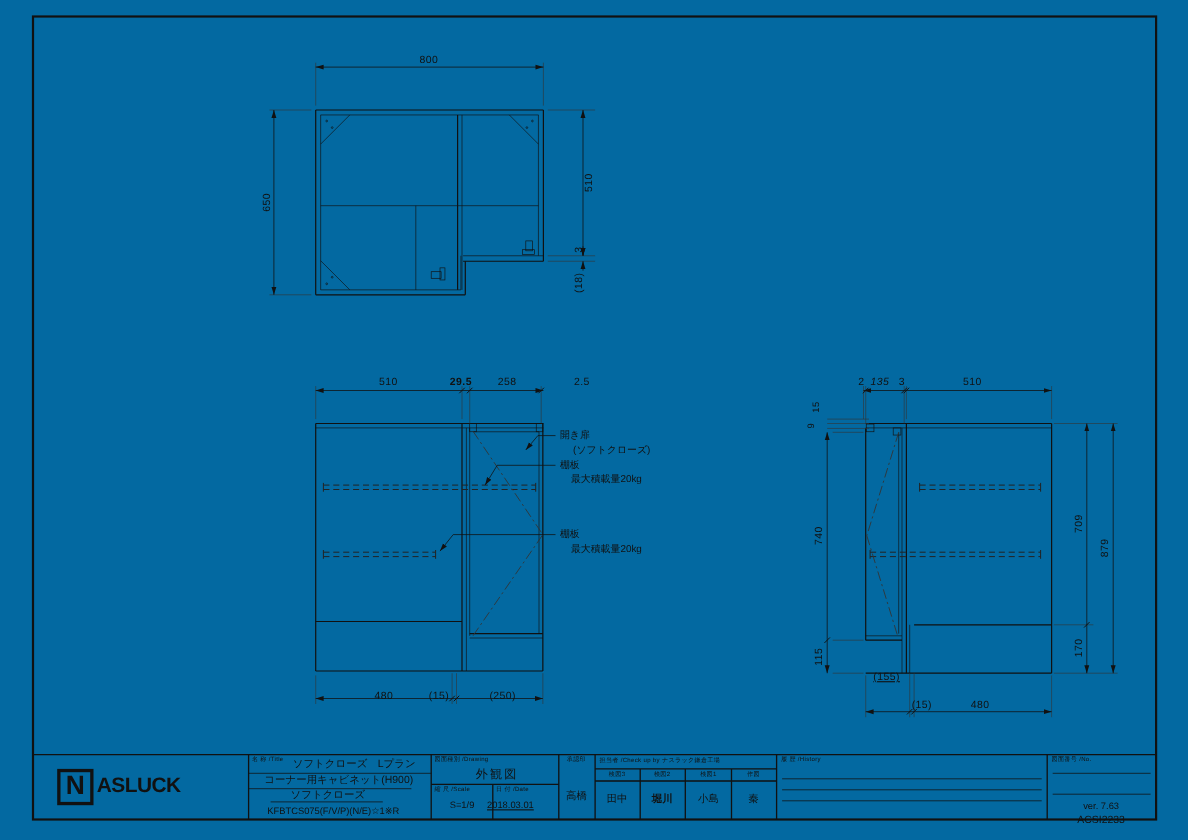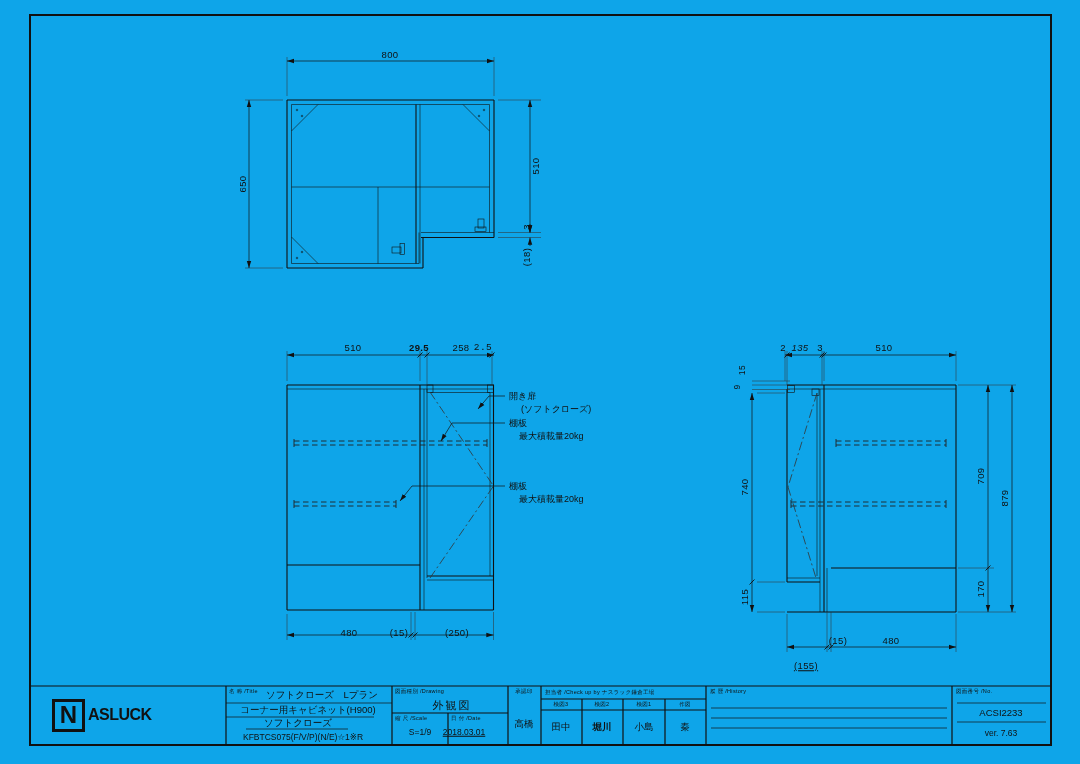--- a/index.html
+++ b/index.html
@@ -1,16 +1,16 @@
 <!DOCTYPE html>
 <html><head>
 <meta charset="utf-8">
 <style>
   html,body{margin:0;padding:0;background:#fff;}
-  .page{position:relative;width:1080px;height:764px;background:#0ea5e9;overflow:hidden;
+  .page{position:relative;width:1080px;height:764px;background:#0369a1;overflow:hidden;
         font-family:"Liberation Sans","DejaVu Sans",sans-serif;color:#111;}
   svg.linework{position:absolute;left:0;top:0;}
   
   .lb{position:absolute;font-size:9.5px;line-height:1;white-space:nowrap;
       transform:translate(-50%,-50%);letter-spacing:.4px;color:#111;}
   .lb.v{transform:translate(-50%,-50%) rotate(-90deg);}
   .lb.small{font-size:8.5px;}
   
   .ann{position:absolute;font-size:9px;line-height:1;white-space:nowrap;
        transform:translate(0,-50%);color:#111;}
@@ -19,21 +19,21 @@
   .tb.hd{font-size:5.5px;letter-spacing:.3px;}
   .tb.c{transform:translate(-50%,-50%);}
   .tb.s9{font-size:9.5px;}
   .tb.s8{font-size:8.5px;}
   .tb.s11{font-size:11px;letter-spacing:2px;}
   
   .logo{position:absolute;left:52px;top:698px;width:150px;height:34px;display:flex;
         align-items:center;gap:3px;}
   .logo .nbox{display:flex;align-items:center;justify-content:center;width:27px;height:27px;
         border:3.5px solid #111;font-weight:900;font-size:24px;font-family:"Liberation Sans",sans-serif;}
-  .logo .rest{font-weight:900;font-size:16px;letter-spacing:-.5px;
+  .logo .rest{font-weight:900;font-size:19px;letter-spacing:-.5px;
         font-family:"Liberation Sans",sans-serif;}
 </style>
 </head>
 <body>
 
 <div class="page">
 
   <svg class="linework" width="1080" height="764" viewBox="0 0 1080 764">
     <defs>
       <marker id="ar" viewBox="0 0 10 10" refX="9" refY="5" markerWidth="8" markerHeight="8" markerUnits="userSpaceOnUse" orient="auto-start-reverse">
@@ -191,21 +191,21 @@
 
   <div class="lb" style="left:390px;top:55px;">800</div>
   <div class="lb v" style="left:243px;top:184px;">650</div>
   <div class="lb v" style="left:536px;top:166px;">510</div>
   <div class="lb v" style="left:527px;top:227px;">3</div>
   <div class="lb v" style="left:527px;top:257px;">(18)</div>
 
   <div class="lb" style="left:353px;top:348px;">510</div>
   <div class="lb" style="left:419px;top:348px;font-weight:bold;">29.5</div>
   <div class="lb" style="left:461px;top:348px;">258</div>
-  <div class="lb" style="left:483px;top:348px;font-family:Liberation Mono, monospace;">2.5</div>
+  <div class="lb" style="left:529px;top:348px;">2.5</div>
   <div class="lb" style="left:349px;top:633px;">480</div>
   <div class="lb" style="left:399px;top:633px;">(15)</div>
   <div class="lb" style="left:457px;top:633px;">(250)</div>
 
   <div class="ann" style="left:509px;top:396px;">開き扉</div>
   <div class="ann" style="left:521px;top:409px;">(ソフトクローズ)</div>
   <div class="ann" style="left:509px;top:423px;">棚板</div>
   <div class="ann" style="left:519px;top:436px;">最大積載量20kg</div>
   <div class="ann" style="left:509px;top:486px;">棚板</div>
   <div class="ann" style="left:519px;top:499px;">最大積載量20kg</div>
@@ -214,21 +214,21 @@
   <div class="lb" style="left:800px;top:348px;font-style:italic;">135</div>
   <div class="lb" style="left:820px;top:348px;">3</div>
   <div class="lb" style="left:884px;top:348px;">510</div>
   <div class="lb v small" style="left:742px;top:370px;">15</div>
   <div class="lb v small" style="left:737px;top:387px;">9</div>
   <div class="lb v" style="left:745px;top:487px;">740</div>
   <div class="lb v" style="left:745px;top:597px;">115</div>
   <div class="lb v" style="left:981px;top:476px;">709</div>
   <div class="lb v" style="left:1005px;top:498px;">879</div>
   <div class="lb v" style="left:981px;top:589px;">170</div>
-  <div class="lb" style="left:806px;top:666px;text-decoration:underline;">(155)</div>
+  <div class="lb" style="left:806px;top:616px;text-decoration:underline;">(155)</div>
   <div class="lb" style="left:838px;top:641px;">(15)</div>
   <div class="lb" style="left:891px;top:641px;">480</div>
 
   <div class="logo">
     <span class="nbox">N</span>
     <span class="rest">ASLUCK</span>
   </div>
 
   <div class="tb hd" style="left:229px;top:689px;">名 称 /Title</div>
   <div class="tb c s9" style="left:322px;top:695px;">ソフトクローズ　Lプラン</div>
@@ -252,16 +252,16 @@
   <div class="tb hd c" style="left:644px;top:704.5px;">検図1</div>
   <div class="tb hd c" style="left:685px;top:704.5px;">作図</div>
   <div class="tb c s9" style="left:561px;top:727px;">田中</div>
   <div class="tb c s9" style="left:602px;top:727px;font-weight:bold;">堀川</div>
   <div class="tb c s9" style="left:644px;top:727px;">小島</div>
   <div class="tb c s9" style="left:685px;top:727px;">秦</div>
 
   <div class="tb hd" style="left:710px;top:689px;">履 歴 /History</div>
 
   <div class="tb hd" style="left:956px;top:689px;">図面番号 /No.</div>
-  <div class="tb c s9" style="left:1001px;top:713px;">ACSI2233</div>
+  <div class="tb c s9" style="left:1001px;top:746px;">ACSI2233</div>
   <div class="tb c s8" style="left:1001px;top:733px;">ver. 7.63</div>
 
 </div>
 
 </body></html>

